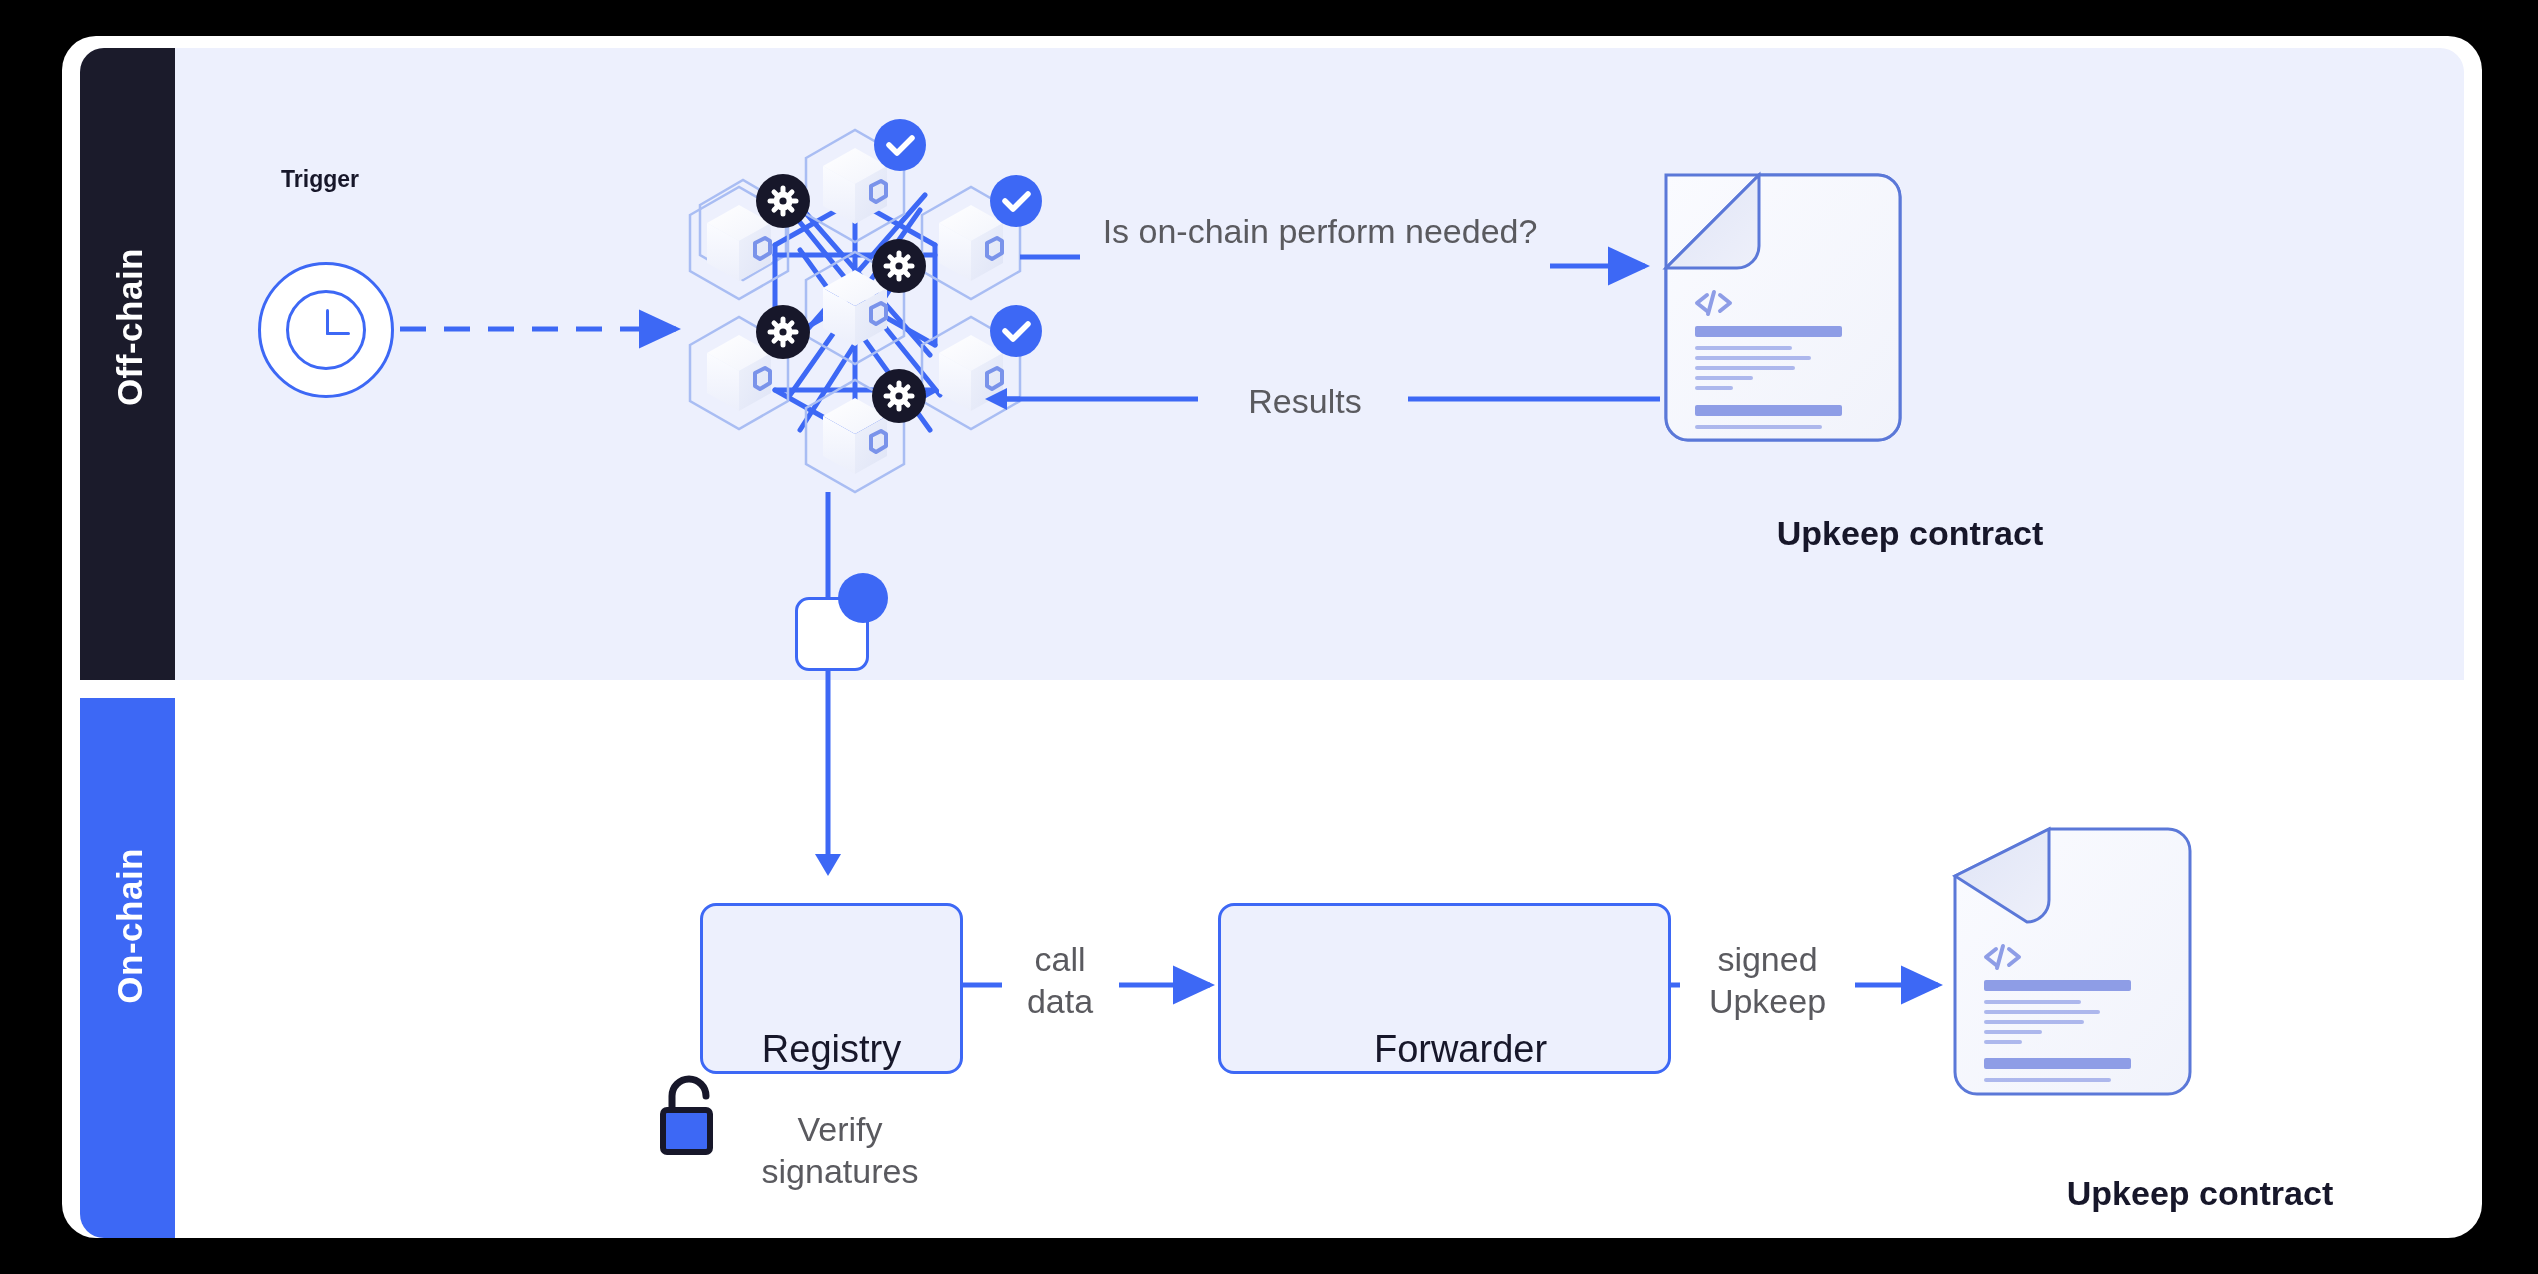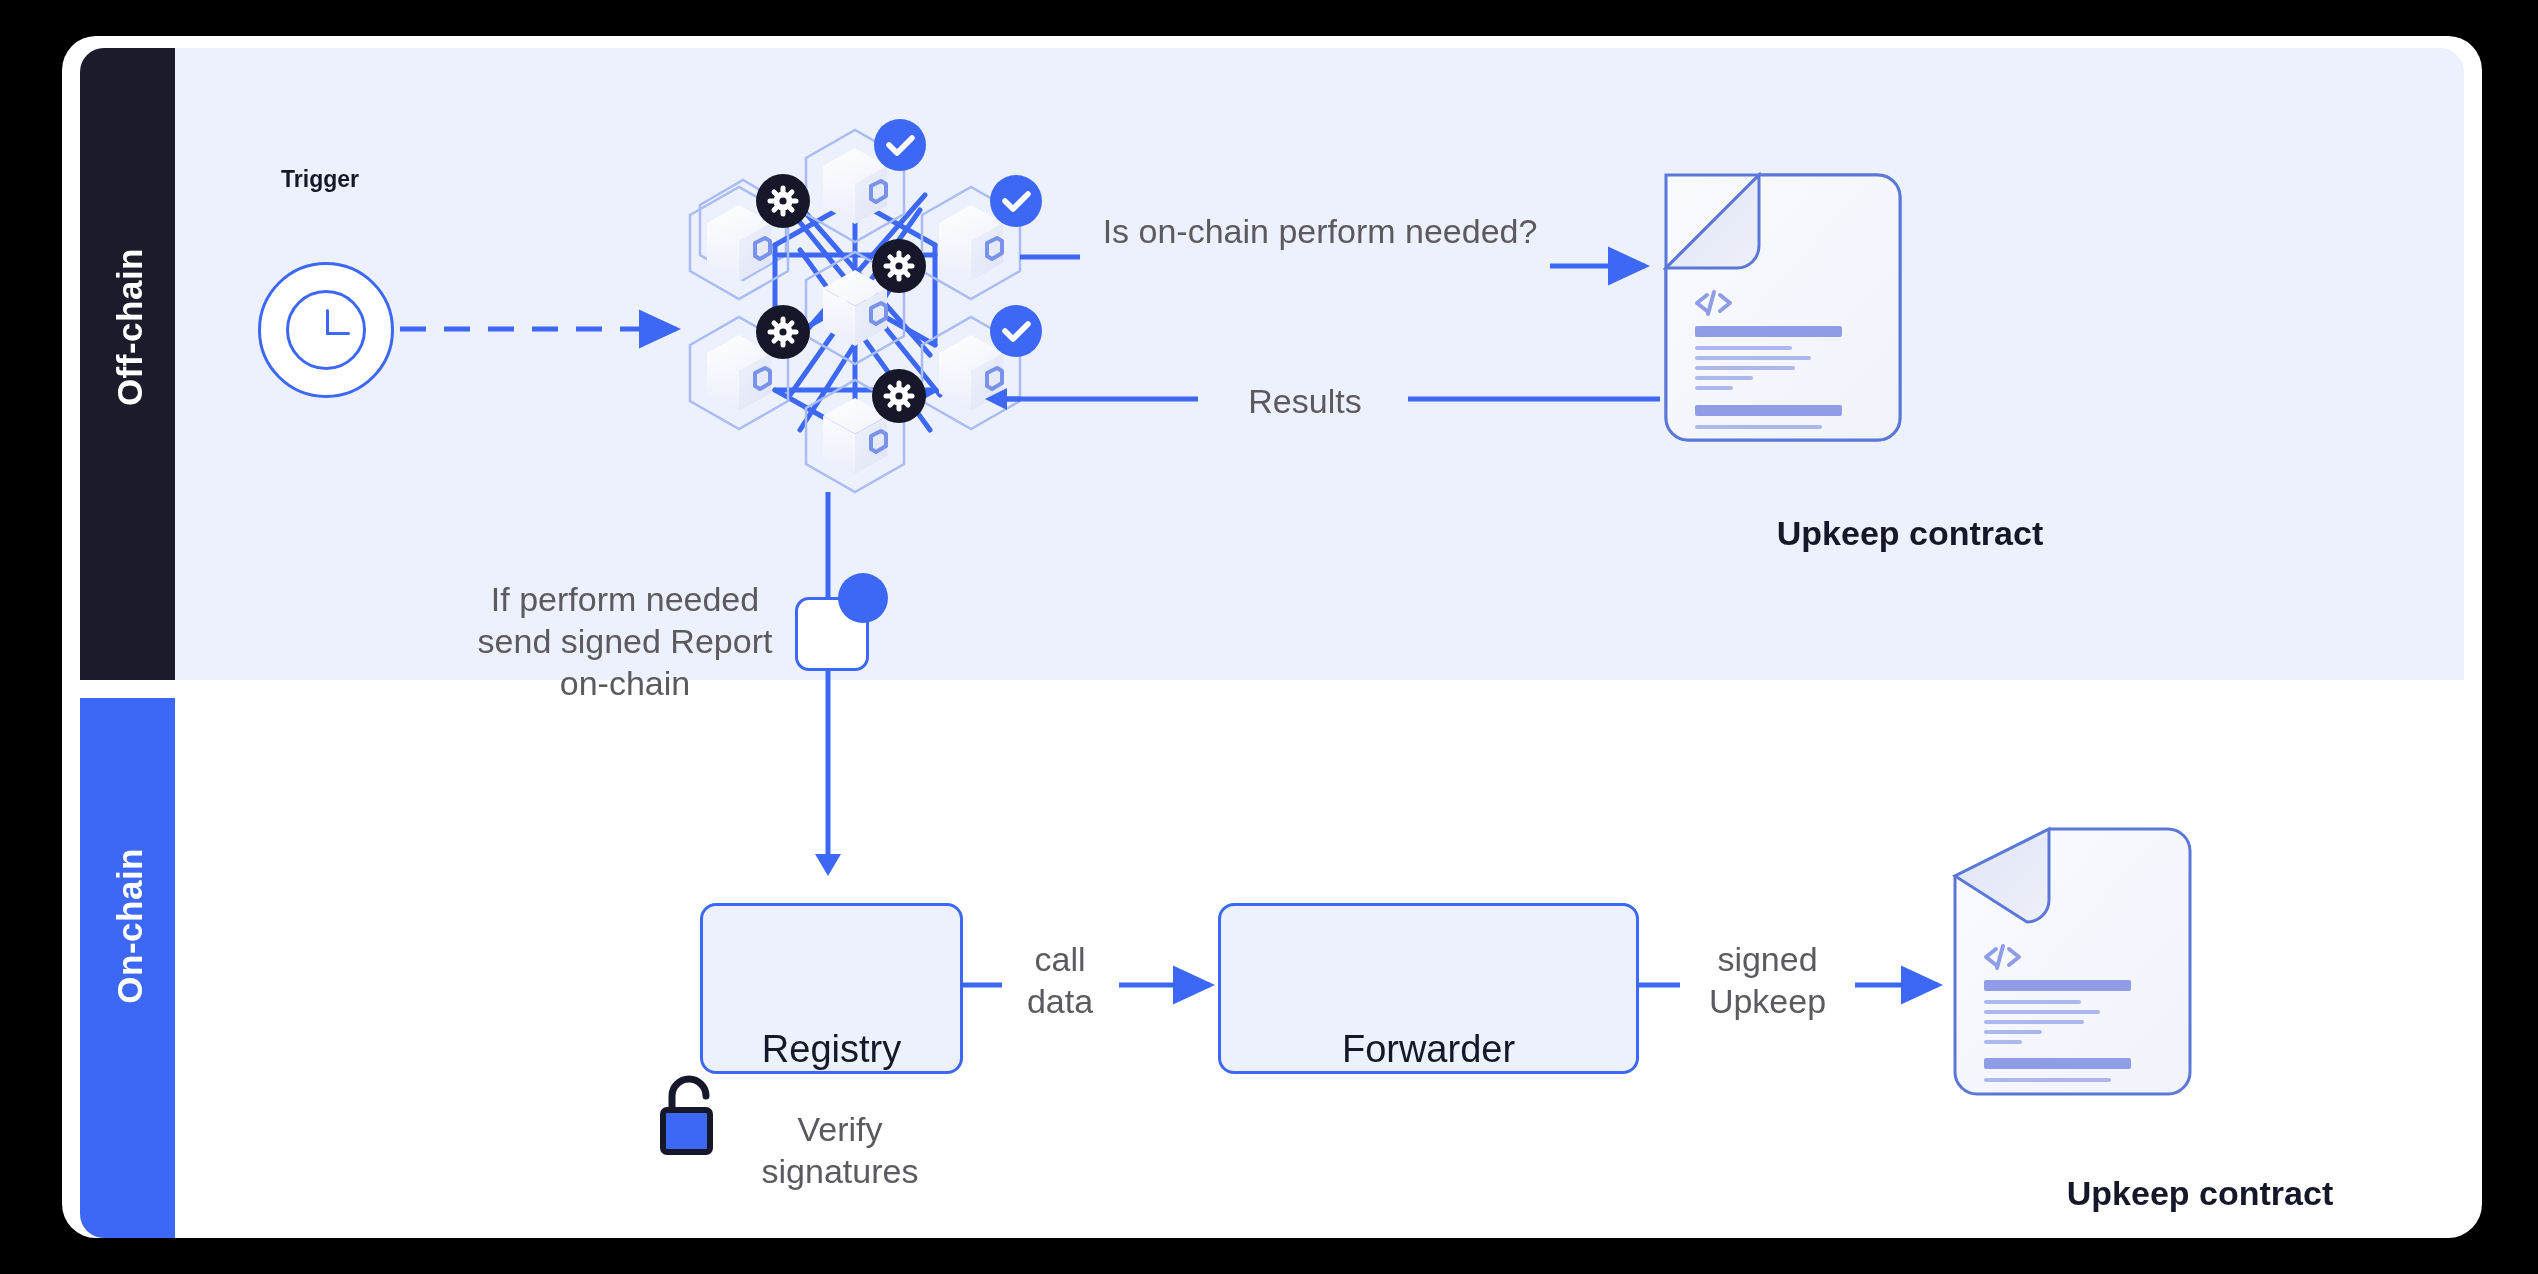--- a/index.html
+++ b/index.html
@@ -350,30 +350,29 @@
       <rect x="663" y="1110" width="47" height="42" rx="4" fill="#3d68f5" stroke="#17172a" stroke-width="6"></rect>
     </g>
   </svg>
 
   <div class="lbl" style="left:1095px;top:210px;width:450px;">Is on-chain perform needed?</div>
 
   <div class="lbl" style="left:1205px;top:380px;width:200px;">Results</div>
 
   <div class="title-b" style="left:1560px;top:478px;width:700px;">Upkeep contract</div>
 
-  <div class="lbl" style="left:470px;top:578px;width:310px;">If perform needed send signed Report on-chain</div>
 
   <div class="chip"></div>
   <div class="chip-lock"></div>
 
   <div class="nodebox" style="left:700px;top:903px;width:257px;height:165px;">
     <span>Registry</span>
   </div>
 
-  <div class="nodebox" style="left:1218px;top:903px;width:415px;height:165px;">
+  <div class="nodebox" style="left:1218px;top:903px;width:415px;height:165px;padding-left:32px;">
     <span>Forwarder</span>
   </div>
 
   <div class="lbl" style="left:1000px;top:938px;width:120px;">call data</div>
 
   <div class="lbl" style="left:1675px;top:938px;width:185px;">signed Upkeep</div>
 
   <div class="lbl" style="left:720px;top:1108px;width:240px;">Verify signatures</div>
 
   <div class="title-b" style="left:1850px;top:1138px;width:700px;">Upkeep contract</div>

